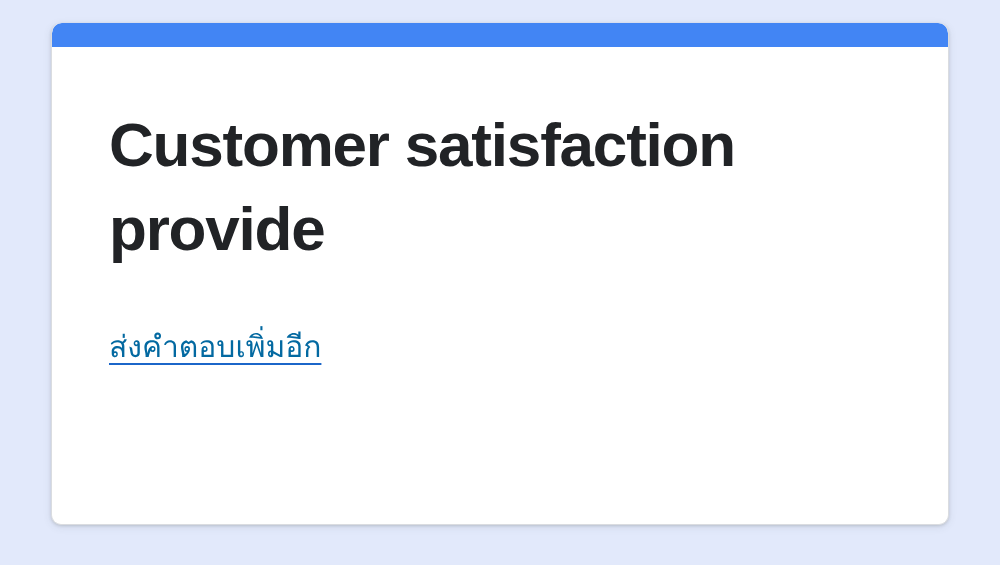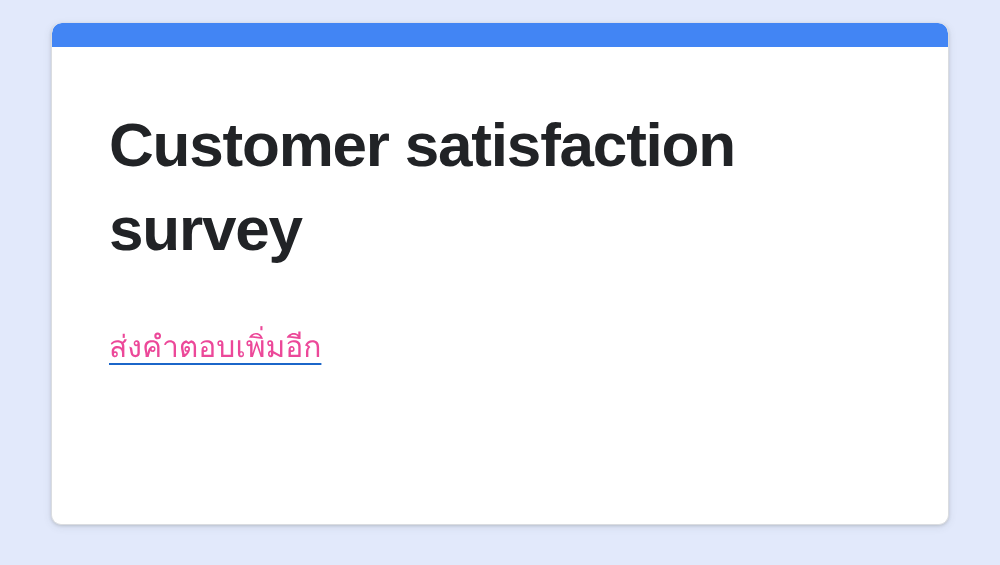--- a/index.html
+++ b/index.html
@@ -78,41 +78,41 @@
     letter-spacing: -0.2px;
     color: #25282b;
   }
 
   .resubmit-link {
     display: inline-block;
     margin-top: 56px;
     font-size: 30px;
     line-height: 40px;
     font-weight: 400;
-    color: #ec4899;
+    color: #0369a1;
     text-decoration: underline;
     text-decoration-color: #1b66c9;
     text-underline-offset: 6px;
     text-decoration-thickness: 2px;
     cursor: pointer;
     text-align: right;
   }
 </style>
 </head>
 <body>
 
 <div class="stage">
 
   <div class="form-card">
 
     <div class="card-accent-bar"></div>
 
     <div class="card-body">
 
-      <h1 class="form-title">Customer satisfaction survey</h1>
+      <h1 class="form-title">Customer satisfaction provide</h1>
 
 
       <a class="resubmit-link">ส่งคำตอบเพิ่มอีก</a>
 
     </div>
   </div>
 
 </div>
 
 </body></html>

